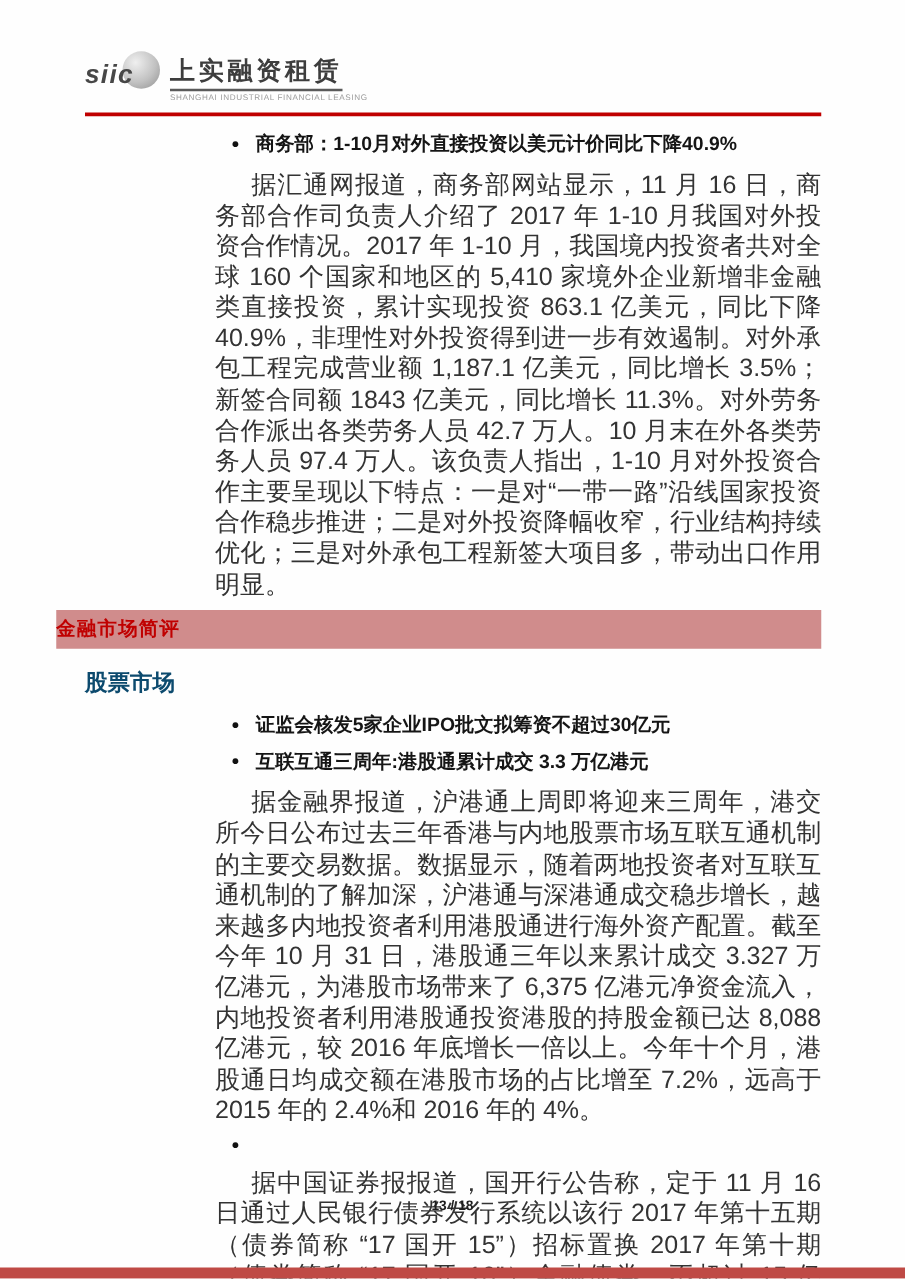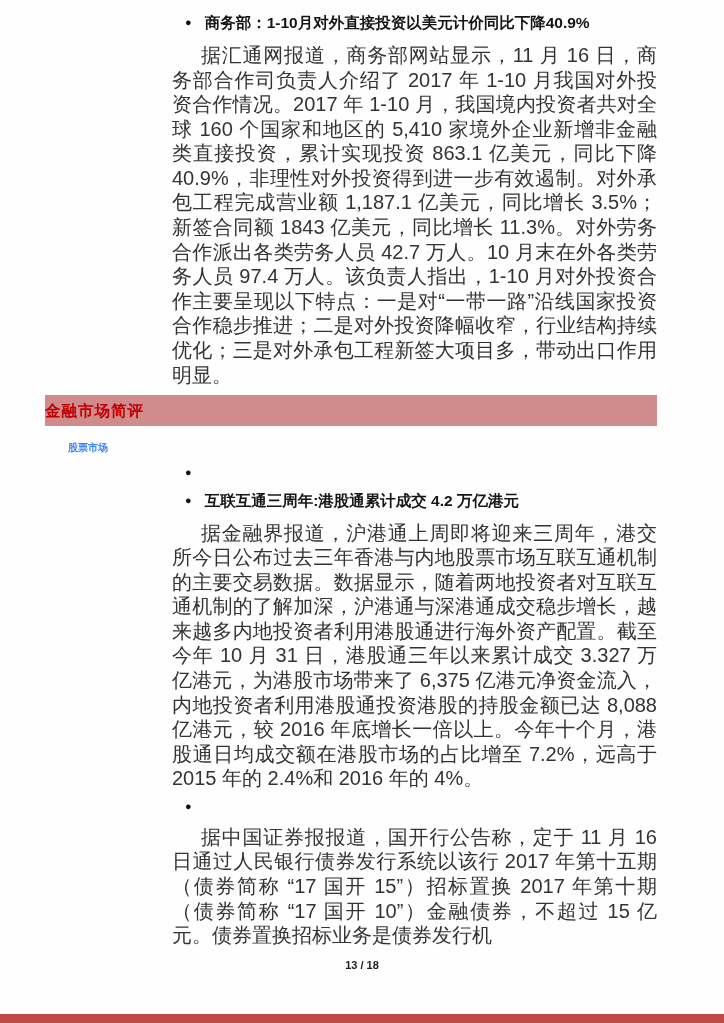--- a/index.html
+++ b/index.html
@@ -39,62 +39,76 @@
   .bullet{flex:0 0 auto;font-size:11px;margin-right:13px;position:relative;top:-2px;color:#111;}
   .para{
     margin:9px 0 0 104px;
     font-size:20px;line-height:24.6px;color:#333;
     text-align:justify;text-indent:29px;
   }
   .banner{
     margin:8px 67px 0 45px;height:31px;line-height:31px;
     font-size:15.5px;font-weight:bold;letter-spacing:1px;
   }
-  .section-title{font-size:10px;font-weight:bold;color:#3b82f6;line-height:1.35;}
+  .section-title{font-size:18px;font-weight:bold;color:#0c4a6e;line-height:1.35;}
   .mt-h1{margin-top:13px;}
   .mt-stock{margin-top:15px;}
   .mt-h2{margin-top:12px;}
   .mt-h3{margin-top:9px;}
   .mt-bond{margin-top:26px;}
   .mt-h4{margin-top:10px;}
   
   .page-number{
     position:absolute;left:0;right:0;bottom:52px;
     text-align:center;font-size:11px;font-weight:bold;color:#1e1e1e;
   }
   .bottom-bar{position:absolute;left:0;right:0;bottom:0;height:9px;}
 </style>
 </head>
 <body>
 
 <div class="page">
 
+  <div class="header">
+    <div class="logo">
+      <div class="logo-mark-wrap">
+        <div class="logo-sphere"></div>
+        <span class="logo-mark">siic</span>
+      </div>
+      <div class="logo-text">
+        <span class="logo-cn">上实融资租赁</span>
+        <div class="logo-en">SHANGHAI INDUSTRIAL FINANCIAL LEASING</div>
+      </div>
+    </div>
+    <div class="header-rule" style="background-color: rgb(192, 0, 0);"></div>
+  </div>
 
   <div class="content">
     <div class="bullet-heading mt-h1">
       <span class="bullet">●</span>
       <span>商务部：1-10月对外直接投资以美元计价同比下降40.9%</span>
     </div>
     <p class="para">据汇通网报道，商务部网站显示，11 月 16 日，商务部合作司负责人介绍了 2017 年 1-10 月我国对外投资合作情况。2017 年 1-10 月，我国境内投资者共对全球 160 个国家和地区的 5,410 家境外企业新增非金融类直接投资，累计实现投资 863.1 亿美元，同比下降 40.9%，非理性对外投资得到进一步有效遏制。对外承包工程完成营业额 1,187.1 亿美元，同比增长 3.5%；新签合同额 1843 亿美元，同比增长 11.3%。对外劳务合作派出各类劳务人员 42.7 万人。10 月末在外各类劳务人员 97.4 万人。该负责人指出，1-10 月对外投资合作主要呈现以下特点：一是对“一带一路”沿线国家投资合作稳步推进；二是对外投资降幅收窄，行业结构持续优化；三是对外承包工程新签大项目多，带动出口作用明显。</p>
   </div>
 
   <div class="banner" style="background-color: rgb(208, 140, 140);">
     <span style="color: rgb(192, 0, 0);">金融市场简评</span>
   </div>
 
   <div class="content">
     <div class="section-title mt-stock">股票市场</div>
 
     <div class="bullet-heading mt-h2">
       <span class="bullet">●</span>
+      <span>证监会核发5家企业IPO批文拟筹资不超过30亿元</span>
     </div>
 
     <div class="bullet-heading mt-h3">
       <span class="bullet">●</span>
-      <span>互联互通三周年:港股通累计成交 4.2 万亿港元</span>
+      <span>互联互通三周年:港股通累计成交 3.3 万亿港元</span>
     </div>
     <p class="para">据金融界报道，沪港通上周即将迎来三周年，港交所今日公布过去三年香港与内地股票市场互联互通机制的主要交易数据。数据显示，随着两地投资者对互联互通机制的了解加深，沪港通与深港通成交稳步增长，越来越多内地投资者利用港股通进行海外资产配置。截至今年 10 月 31 日，港股通三年以来累计成交 3.327 万亿港元，为港股市场带来了 6,375 亿港元净资金流入，内地投资者利用港股通投资港股的持股金额已达 8,088 亿港元，较 2016 年底增长一倍以上。今年十个月，港股通日均成交额在港股市场的占比增至 7.2%，远高于 2015 年的 2.4%和 2016 年的 4%。</p>
 
 
     <div class="bullet-heading mt-h4">
       <span class="bullet">●</span>
     </div>
     <p class="para">据中国证券报报道，国开行公告称，定于 11 月 16 日通过人民银行债券发行系统以该行 2017 年第十五期（债券简称 “17 国开 15”）招标置换 2017 年第十期（债券简称 “17 国开 10”）金融债券，不超过 15 亿元。债券置换招标业务是债券发行机</p>
   </div>
 

